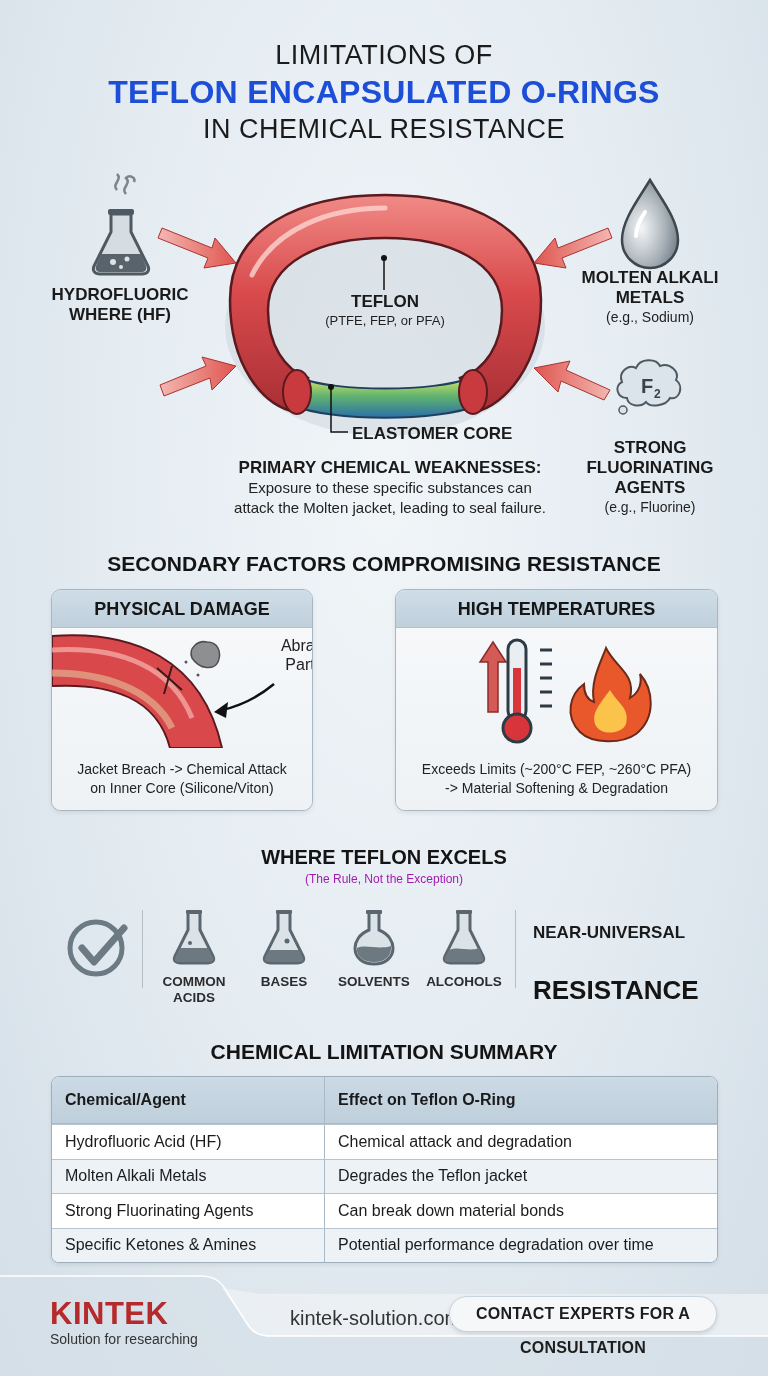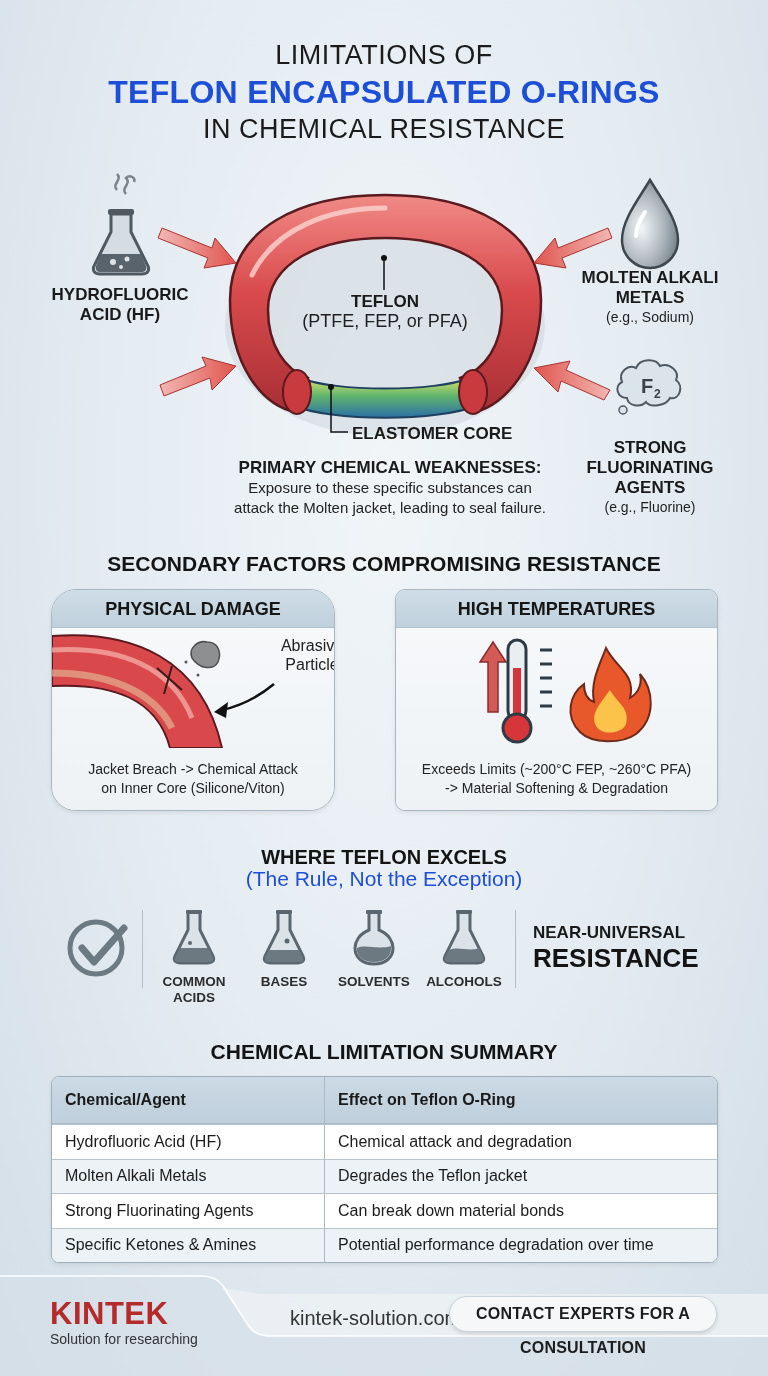--- a/index.html
+++ b/index.html
@@ -26,29 +26,29 @@
 
   .section-h { position: absolute; left: 0; width: 768px; text-align: center; font-weight: 700; font-size: 21px; color: #141414; }
 
   .card { position: absolute; top: 589px; height: 222px; border: 1.5px solid #a9b7c3; border-radius: 10px; background: #f1f4f6; overflow: hidden; box-shadow: 0 2px 4px rgba(0,0,0,0.08); }
   .card-head { height: 38px; background: linear-gradient(#cfdde7, #bfd0dc); text-align: center; font-weight: 700; font-size: 18px; line-height: 38px; color: #161616; border-bottom: 1px solid #b2c1cc; }
   .card-body { position: relative; height: 182px; background: linear-gradient(#f6f8fa, #eef2f5); }
   .card-caption { position: absolute; bottom: 12px; left: 0; width: 100%; text-align: center; font-size: 14px; line-height: 19px; color: #222; }
 
   .excels-h { position: absolute; top: 846px; left: 0; width: 768px; text-align: center; }
   .excels-title { font-weight: 700; font-size: 20px; color: #141414; line-height: 22px; }
-  .excels-sub { font-size: 21px; color: #1d4ed8; line-height: 22px; text-align: center; }
+  .excels-sub { font-size: 12px; color: #a21caf; line-height: 22px; text-align: center; }
 
   .chem-item { position: absolute; top: 908px; width: 90px; text-align: center; }
   .chem-label { font-weight: 700; font-size: 13.5px; color: #2c2c2c; line-height: 16px; margin-top: 4px; }
   .vsep { position: absolute; top: 910px; width: 1px; height: 78px; background: #b3bec7; }
 
   .nu-wrap { position: absolute; top: 923px; left: 533px; }
   .nu1 { font-weight: 700; font-size: 17px; color: #1a1a1a; line-height: 20px; }
-  .nu2 { font-weight: 700; font-size: 26px; color: #141414; line-height: 30px; }
+  .nu2 { font-weight: 700; font-size: 26px; color: #141414; line-height: 30px; margin-top: 32px; }
 
   table.summary { position: absolute; top: 1076px; left: 51px; width: 667px; border-collapse: separate; border-spacing: 0; border: 1.5px solid #9fb0bd; border-radius: 8px; overflow: hidden; background: #fff; box-shadow: 0 2px 4px rgba(0,0,0,0.08); }
   table.summary th { background: linear-gradient(#cbdae5, #bfcfdb); height: 47px; text-align: left; padding-left: 13px; font-size: 16px; font-weight: 700; color: #1a1a1a; border-bottom: 1px solid #a9b9c5; }
   table.summary td { height: 34.5px; padding-left: 13px; font-size: 16px; color: #1c1c1c; border-top: 1px solid #b7c4ce; }
   table.summary tr:nth-child(even) td { background: #edf2f6; }
   table.summary tr:nth-child(odd) td { background: #ffffff; }
   table.summary th:first-child, table.summary td:first-child { width: 273px; border-right: 1px solid #a9b9c5; }
 
   .footer { position: absolute; top: 1274px; left: 0; width: 768px; height: 102px; }
   .brand { position: absolute; left: 50px; top: 24px; }
@@ -135,27 +135,27 @@
   <g>
     <path d="M627,398 C617,398 614,386 622,382 C618,372 628,364 636,368 C640,358 656,358 660,366 C670,362 680,372 676,380 C684,386 680,400 670,398 C666,406 650,408 646,402 C640,408 628,406 627,398 Z" fill="#dbe4ea" stroke="#4e5961" stroke-width="2"></path>
     <circle cx="623" cy="410" r="4" fill="#dbe4ea" stroke="#4e5961" stroke-width="1.5"></circle>
     <text x="641" y="393" font-family="Liberation Sans, sans-serif" font-size="20" font-weight="700" fill="#3a434a">F</text>
     <text x="654" y="398" font-family="Liberation Sans, sans-serif" font-size="12" font-weight="700" fill="#3a434a">2</text>
   </g>
 </svg>
 
 <div class="center-text" style="top:292px;left:300px;width:170px;">
   <div class="lbl-bold">TEFLON</div>
-  <div class="lbl-sub" style="font-size:18px;">(PTFE, FEP, or PFA)</div>
+  <div class="lbl-sub" style="font-size:13px;">(PTFE, FEP, or PFA)</div>
 </div>
 <div class="abs lbl-bold" style="top:424px;left:352px;">ELASTOMER CORE</div>
 
 <div class="abs" style="top:285px;left:40px;width:160px;">
   <div class="lbl-bold">HYDROFLUORIC</div>
-  <div class="lbl-bold">ACID (HF)</div>
+  <div class="lbl-bold">WHERE (HF)</div>
 </div>
 <div class="abs" style="top:268px;left:565px;width:170px;">
   <div class="lbl-bold">MOLTEN ALKALI</div>
   <div class="lbl-bold">METALS</div>
   <div class="lbl-sub">(e.g., Sodium)</div>
 </div>
 <div class="abs" style="top:438px;left:575px;width:150px;">
   <div class="lbl-bold">STRONG</div>
   <div class="lbl-bold">FLUORINATING</div>
   <div class="lbl-bold">AGENTS</div>
@@ -163,21 +163,21 @@
 </div>
 
 <div class="primary-wrap">
   <div class="primary-title">PRIMARY CHEMICAL WEAKNESSES:</div>
   <div class="primary-desc">Exposure to these specific substances can</div>
   <div class="primary-desc">attack the Molten jacket, leading to seal failure.</div>
 </div>
 
 <div class="section-h" style="top:552px;">SECONDARY FACTORS COMPROMISING RESISTANCE</div>
 
-<div class="card" style="left:51px;width:284px;border-radius:25px;">
+<div class="card" style="left:51px;width:262px;">
   <div class="card-head">PHYSICAL DAMAGE</div>
   <div class="card-body">
     <svg width="323" height="120" style="position:absolute;top:0;left:0;">
       <path d="M0,8 C80,2 150,30 170,120 L118,120 C105,70 60,55 0,58 Z" fill="#d9494c" stroke="#5a1a1f" stroke-width="2"></path>
       <path d="M0,22 C70,18 120,40 140,90" stroke="#f3a7a3" stroke-width="5" fill="none" opacity="0.8"></path>
       <path d="M0,45 C50,45 100,60 120,100" stroke="#e3b090" stroke-width="7" fill="none" opacity="0.7"></path>
       <path d="M105,40 L130,62 M120,38 L112,66" stroke="#3a1a1a" stroke-width="2"></path>
       <g>
         <path d="M140,30 C136,20 146,12 155,14 C166,14 170,24 166,34 C162,42 148,42 140,30 Z" fill="#8d8f90" stroke="#4d4f50" stroke-width="1.5"></path>
         <circle cx="134" cy="34" r="1.5" fill="#555"></circle>

